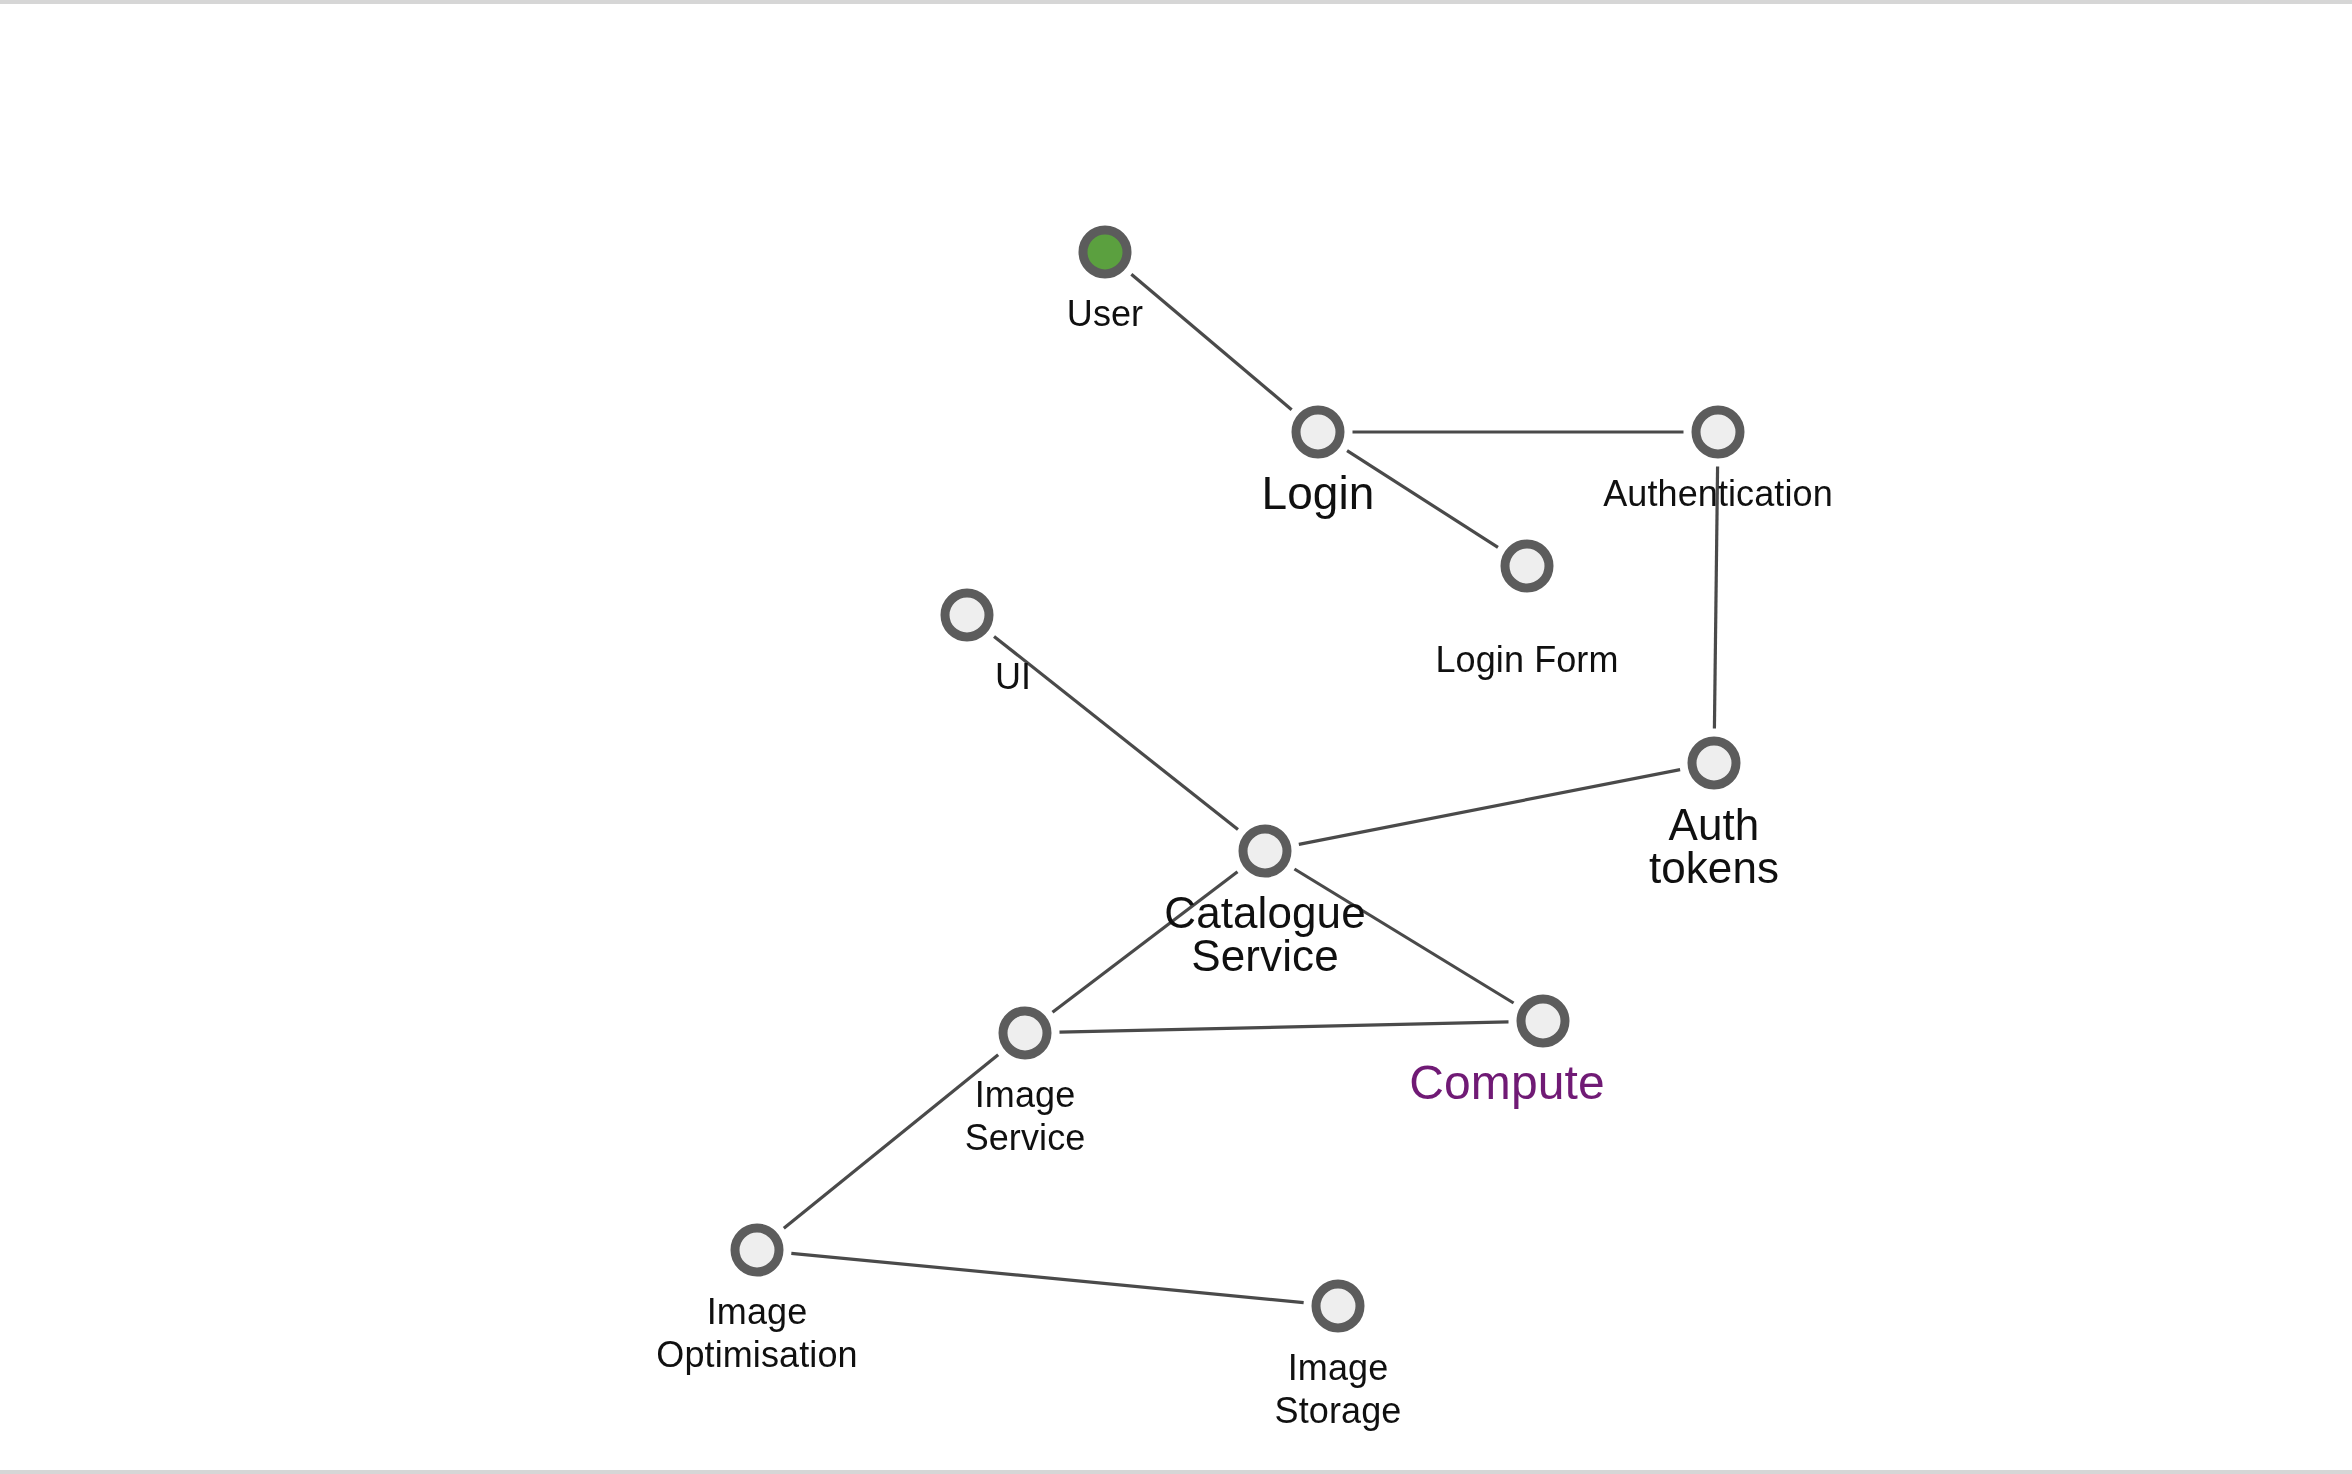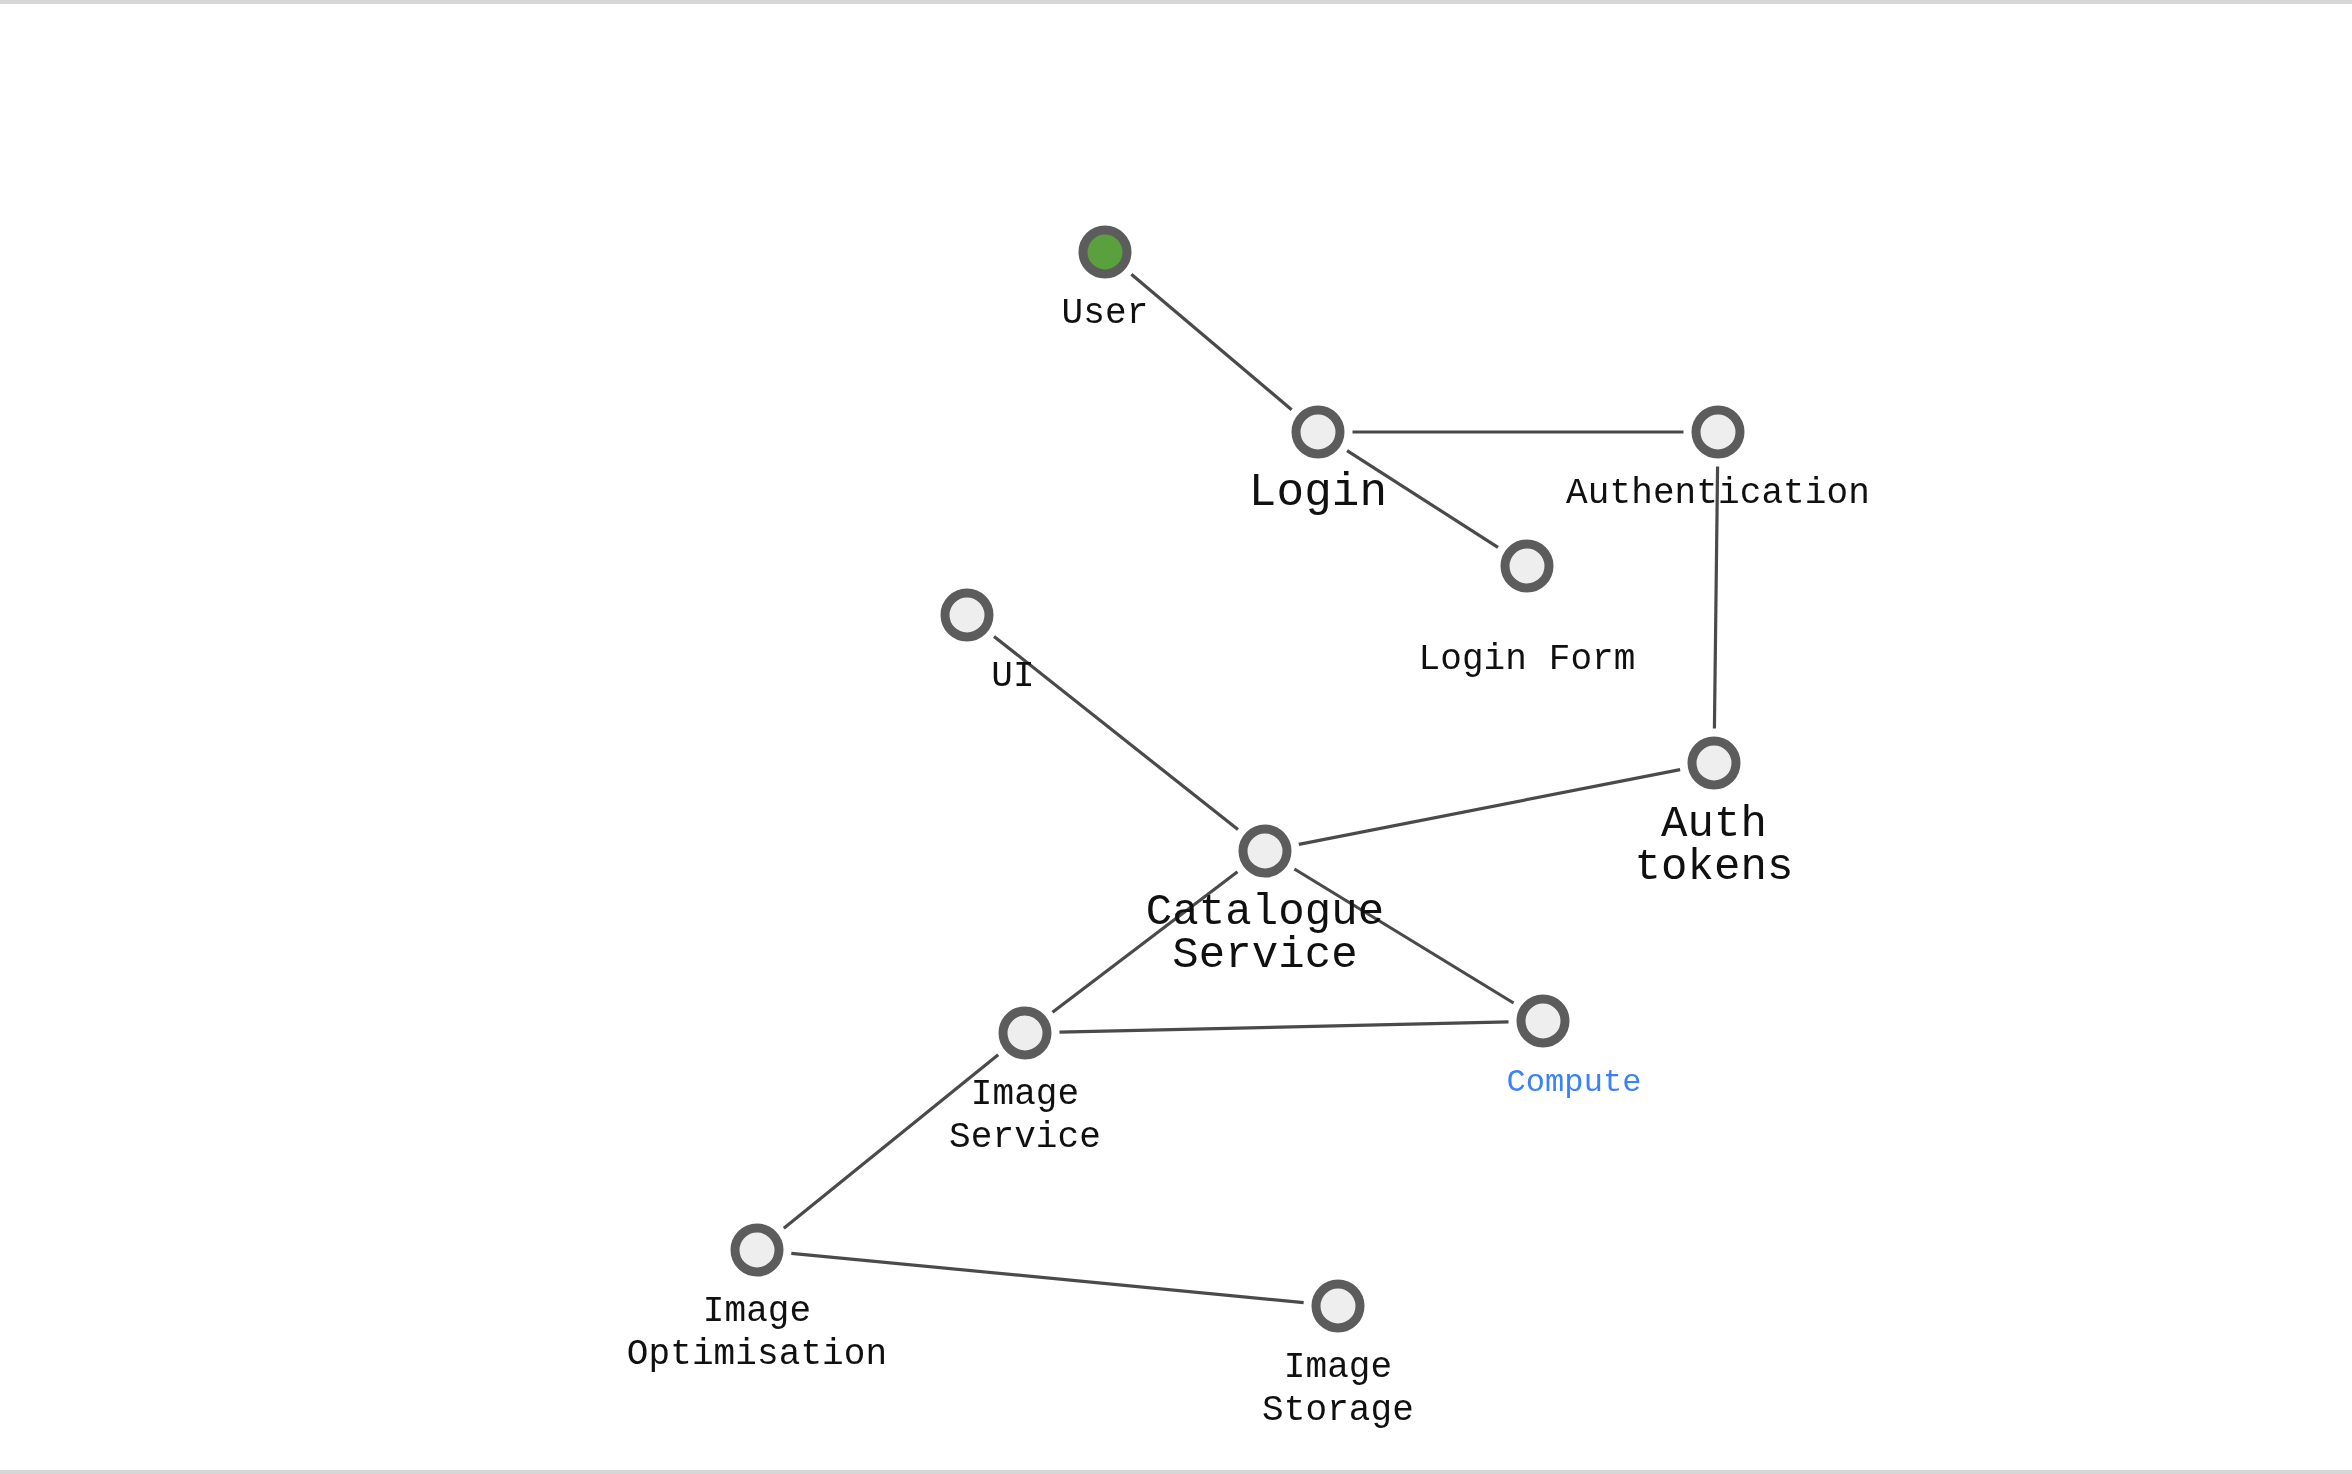--- a/index.html
+++ b/index.html
@@ -39,21 +39,21 @@
     stroke: #5c5c5c;
     stroke-width: 9;
   }
   .node-fill-default { fill: #eeeeee; }
   .node-fill-highlight { fill: #5ba03f; }
   .node-label {
     position: absolute;
     transform: translateX(-50%);
     text-align: center;
     color: #101010;
-    font-family: Liberation Mono, monospace;
+    font-family: Liberation Sans, sans-serif;
     font-size: 36px;
     line-height: 43px;
     font-weight: 400;
     white-space: pre-line;
     letter-spacing: 0.1px;
     pointer-events: none;
   }
 </style>
 </head>
 <body>
@@ -92,19 +92,19 @@
       <div class="node-label" style="left: 1318px; top: 468px; color: rgb(16, 16, 16); font-size: 46px;">Login</div>
       <div class="node-label" style="left: 1718px; top: 468px; color: rgb(16, 16, 16); font-size: 36px;">Authentication</div>
       <div class="node-label" style="left: 1527px; top: 602px; color: rgb(16, 16, 16); font-size: 36px; margin-top: 32px;">Login Form</div>
       <div class="node-label" style="left: 1013px; top: 651px; color: rgb(16, 16, 16); font-size: 36px;">UI</div>
       <div class="node-label" style="left: 1714px; top: 799px; color: rgb(16, 16, 16); font-size: 44px;">Auth
 tokens</div>
       <div class="node-label" style="left: 1265px; top: 887px; color: rgb(16, 16, 16); font-size: 44px;">Catalogue
 Service</div>
       <div class="node-label" style="left: 1025px; top: 1069px; color: rgb(16, 16, 16); font-size: 36px;">Image
 Service</div>
-      <div class="node-label" style="left: 1574px; top: 1057px; color: #3b82f6; font-size: 32px;">Compute</div>
+      <div class="node-label" style="left: 1507px; top: 1057px; color: #701a75; font-size: 48px;">Compute</div>
       <div class="node-label" style="left: 757px; top: 1286px; color: rgb(16, 16, 16); font-size: 36px;">Image
 Optimisation</div>
       <div class="node-label" style="left: 1338px; top: 1342px; color: rgb(16, 16, 16); font-size: 36px;">Image
 Storage</div>
     </div>
 </div>
 
 </body></html>

